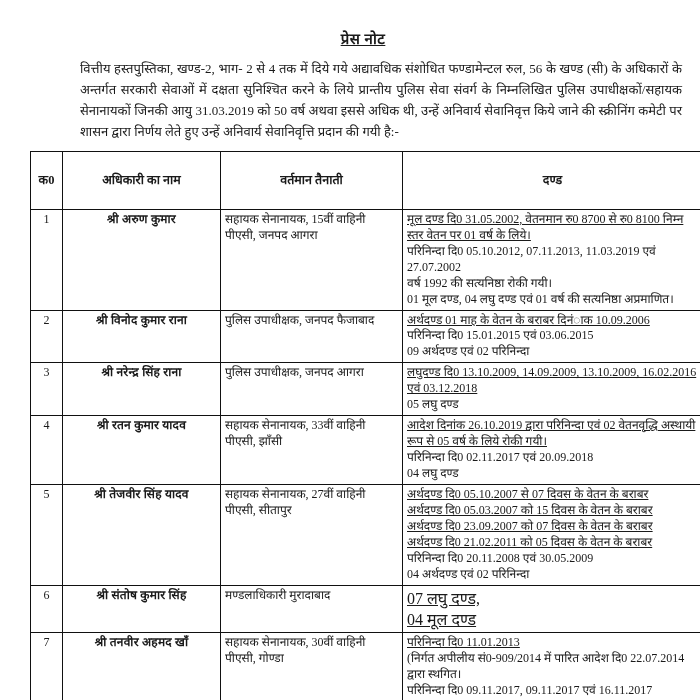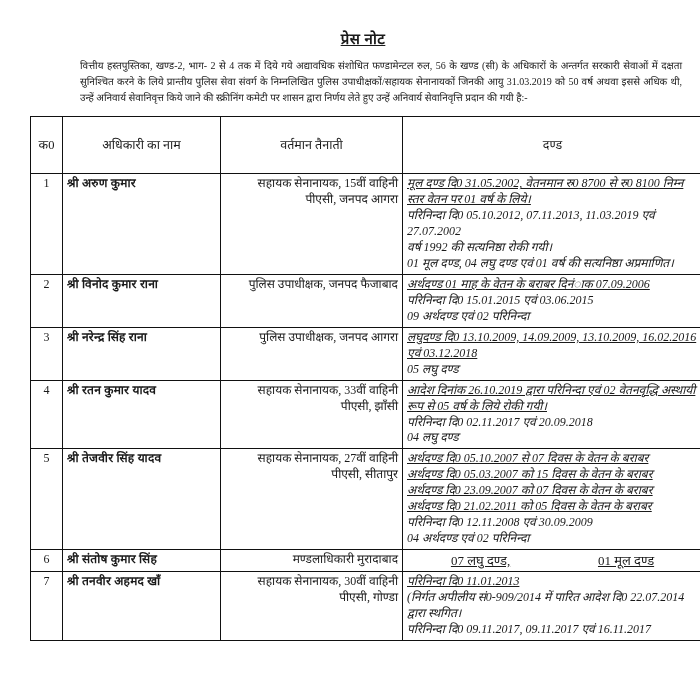--- a/index.html
+++ b/index.html
@@ -24,21 +24,21 @@
   }
   .doc-title {
     text-align: center;
     font-size: 15px;
     font-weight: bold;
     text-decoration: underline;
     letter-spacing: 0.5px;
     margin-bottom: 10px;
   }
   .intro {
-    font-size: 10px;
+    font-size: 13px;
     line-height: 1.62;
     text-align: justify;
     padding: 0 14px 0 50px;
     text-indent: 0;
     margin-bottom: 9px;
   }
   table.main {
     border-collapse: collapse;
     width: 672px;
     margin: 0 auto;
@@ -46,55 +46,57 @@
   }
   table.main th, table.main td {
     border: 1px solid #111;
     vertical-align: top;
     padding: 2px 4px;
     font-size: 12px;
     line-height: 1.33;
   }
   table.main th {
     text-align: center;
-    font-weight: normal;
+    font-weight: bold;
     font-size: 12.5px;
     padding: 20px 2px;
     vertical-align: middle;
   }
   .col-sn { width: 32px; }
   .col-name { width: 158px; }
   .col-post { width: 182px; }
   .col-pun { width: 300px; }
   td.sn {
     text-align: center;
     font-size: 12.5px;
     padding-top: 3px;
   }
   td.name {
+    text-align: center;
     font-weight: bold;
     font-size: 13px;
     padding-top: 3px;
     letter-spacing: 0.2px;
   }
   td.post {
-    text-align: right;
+    text-align: left;
     font-size: 12.4px;
     padding-top: 3px;
   }
   td.pun {
     font-size: 11.2px;
     line-height: 1.3;
   }
-  td.pun .line { display: block; font-style: italic; }
+  td.pun .line { display: block; }
   td.pun .u { text-decoration: underline; }
   .spread {
     display: flex;
     justify-content: space-around;
-    font-size: 13px;
+    font-size: 16px;
+    flex-direction: column;
   }
 </style>
 </head>
 <body>
 
 <div class="page">
 
   <div class="doc-title">प्रेस नोट</div>
 
   <div class="intro">वित्तीय हस्तपुस्तिका, खण्ड-2, भाग- 2 से 4 तक में दिये गये अद्यावधिक संशोधित फण्डामेन्टल रुल, 56 के खण्ड (सी) के अधिकारों के अन्तर्गत सरकारी सेवाओं में दक्षता सुनिश्चित करने के लिये प्रान्तीय पुलिस सेवा संवर्ग के निम्नलिखित पुलिस उपाधीक्षकों/सहायक सेनानायकों जिनकी आयु 31.03.2019 को 50 वर्ष अथवा इससे अधिक थी, उन्हें अनिवार्य सेवानिवृत्त किये जाने की स्क्रीनिंग कमेटी पर शासन द्वारा निर्णय लेते हुए उन्हें अनिवार्य सेवानिवृत्ति प्रदान की गयी है:-</div>
@@ -124,21 +126,21 @@
           <span class="line">परिनिन्दा दि0 05.10.2012, 07.11.2013, 11.03.2019 एवं 27.07.2002</span>
           <span class="line">वर्ष 1992 की सत्यनिष्ठा रोकी गयी।</span>
           <span class="line">01 मूल दण्ड, 04 लघु दण्ड एवं 01 वर्ष की सत्यनिष्ठा अप्रमाणित।</span>
         </td>
       </tr>
       <tr>
         <td class="sn">2</td>
         <td class="name">श्री विनोद कुमार राना</td>
         <td class="post">पुलिस उपाधीक्षक, जनपद फैजाबाद</td>
         <td class="pun">
-          <span class="line u">अर्थदण्ड 01 माह के वेतन के बराबर दिनंाक 07.09.2006</span>
+          <span class="line u">अर्थदण्ड 01 माह के वेतन के बराबर दिनंाक 10.09.2006</span>
           <span class="line">परिनिन्दा दि0 15.01.2015 एवं 03.06.2015</span>
           <span class="line">09 अर्थदण्ड एवं 02 परिनिन्दा</span>
         </td>
       </tr>
       <tr>
         <td class="sn">3</td>
         <td class="name">श्री नरेन्द्र सिंह राना</td>
         <td class="post">पुलिस उपाधीक्षक, जनपद आगरा</td>
         <td class="pun">
           <span class="line u">लघुदण्ड दि0 13.10.2009, 14.09.2009, 13.10.2009, 16.02.2016 एवं 03.12.2018</span>
@@ -157,32 +159,32 @@
       </tr>
       <tr>
         <td class="sn">5</td>
         <td class="name">श्री तेजवीर सिंह यादव</td>
         <td class="post">सहायक सेनानायक, 27वीं वाहिनी पीएसी, सीतापुर</td>
         <td class="pun">
           <span class="line u">अर्थदण्ड दि0 05.10.2007 से 07 दिवस के वेतन के बराबर</span>
           <span class="line u">अर्थदण्ड दि0 05.03.2007 को 15 दिवस के वेतन के बराबर</span>
           <span class="line u">अर्थदण्ड दि0 23.09.2007 को 07 दिवस के वेतन के बराबर</span>
           <span class="line u">अर्थदण्ड दि0 21.02.2011 को 05 दिवस के वेतन के बराबर</span>
-          <span class="line">परिनिन्दा दि0 12.11.2008 एवं 30.09.2009</span>
+          <span class="line">परिनिन्दा दि0 20.11.2008 एवं 30.05.2009</span>
           <span class="line">04 अर्थदण्ड एवं 02 परिनिन्दा</span>
         </td>
       </tr>
       <tr>
         <td class="sn">6</td>
         <td class="name">श्री संतोष कुमार सिंह</td>
         <td class="post">मण्डलाधिकारी मुरादाबाद</td>
         <td class="pun">
           <div class="spread">
             <span class="u">07 लघु दण्ड,</span>
-            <span class="u">01 मूल दण्ड</span>
+            <span class="u">04 मूल दण्ड</span>
           </div>
         </td>
       </tr>
       <tr>
         <td class="sn">7</td>
         <td class="name">श्री तनवीर अहमद खाँ</td>
         <td class="post">सहायक सेनानायक, 30वीं वाहिनी पीएसी, गोण्डा</td>
         <td class="pun">
           <span class="line u">परिनिन्दा दि0 11.01.2013</span>
           <span class="line">(निर्गत अपीलीय सं0-909/2014 में पारित आदेश दि0 22.07.2014 द्वारा स्थगित।</span>

